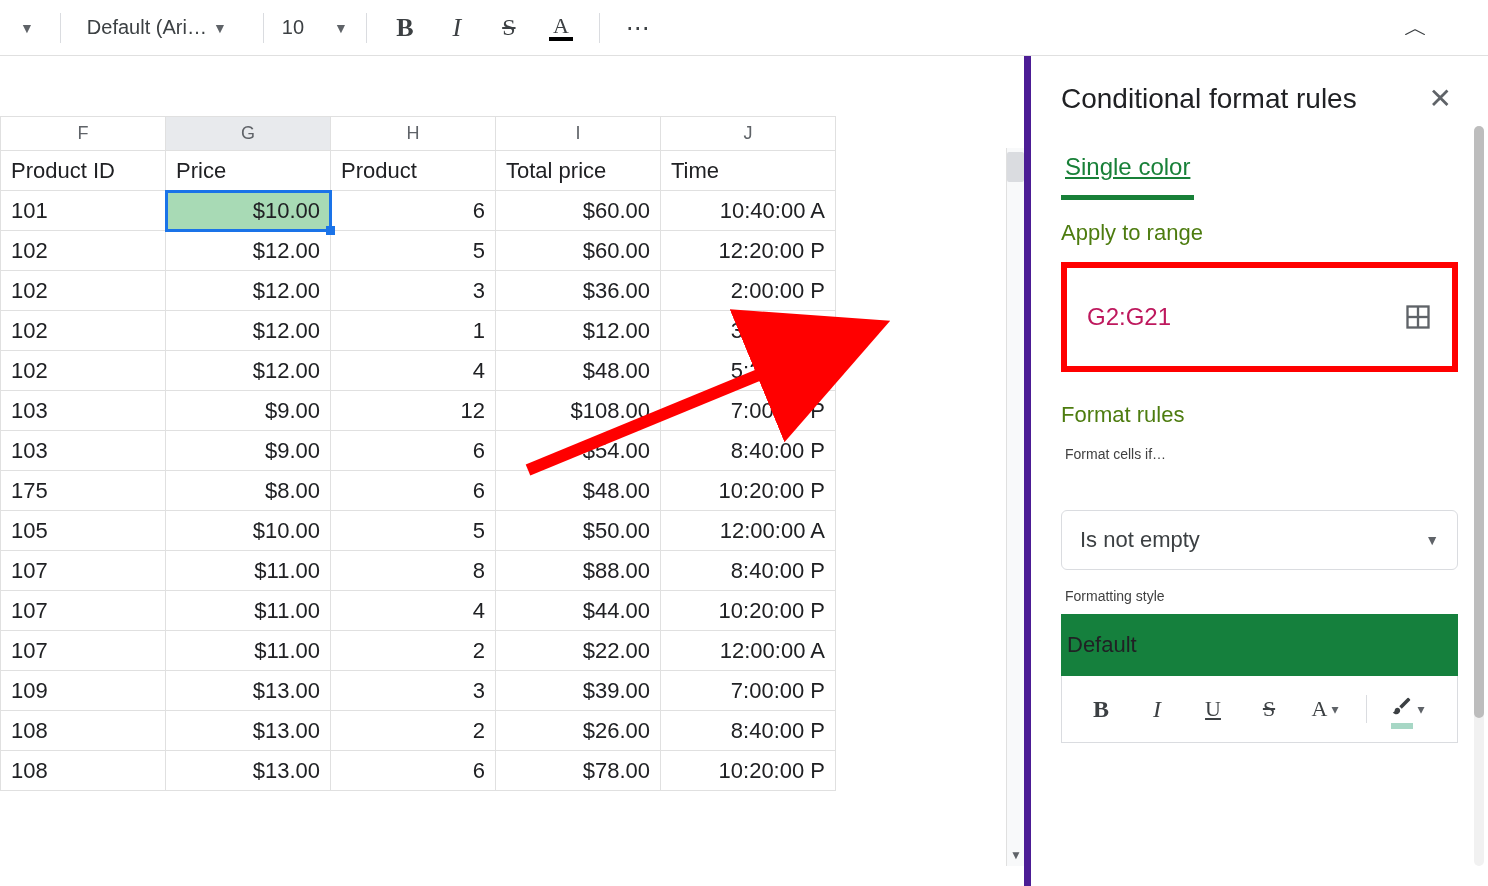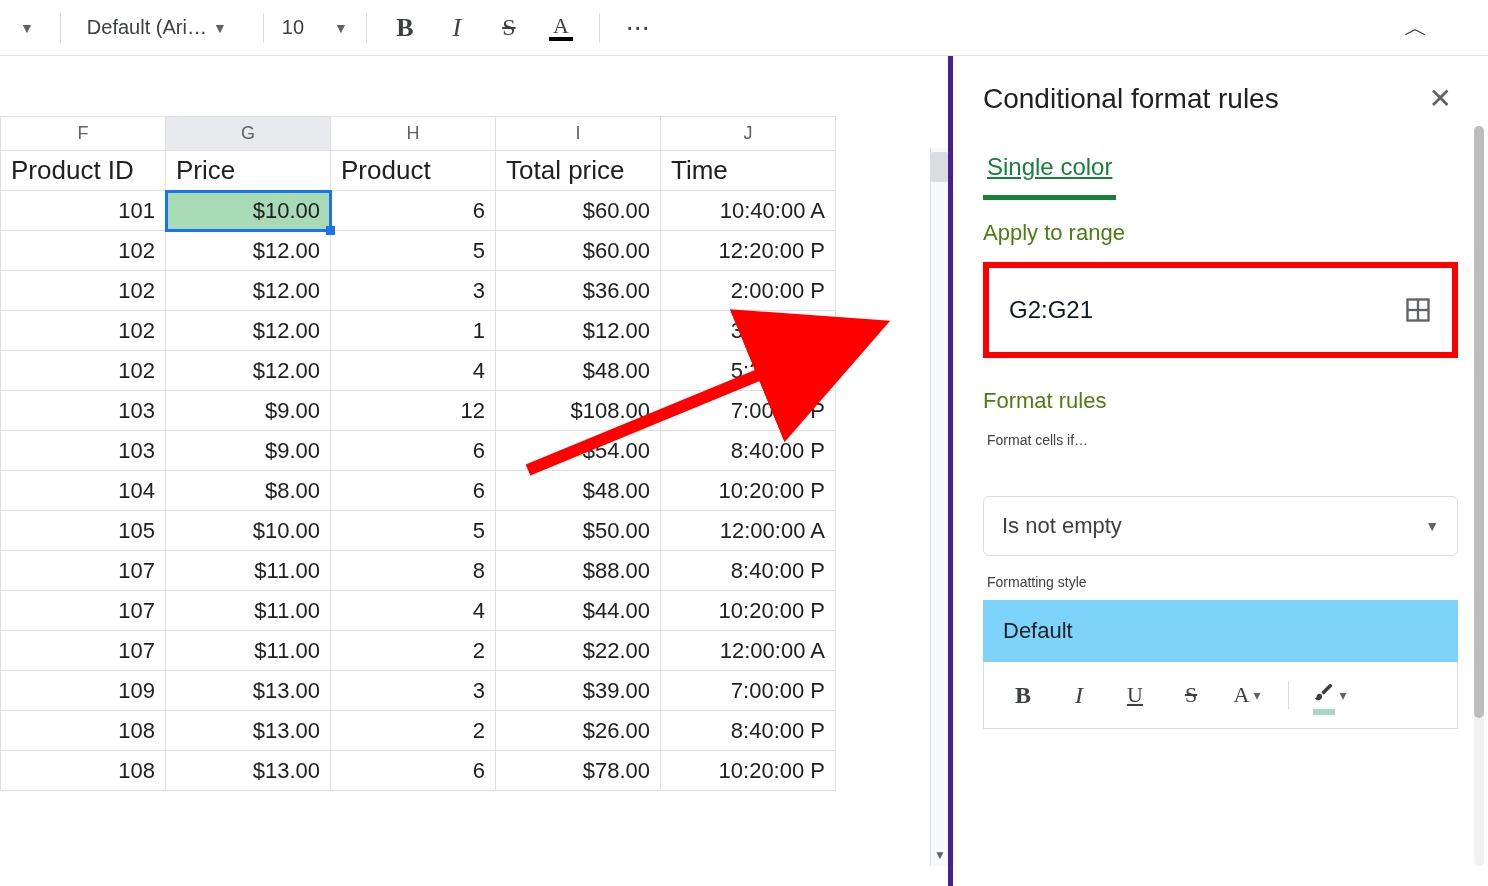--- a/index.html
+++ b/index.html
@@ -15,58 +15,58 @@
 .font-size { width: 70px; justify-content: center; }
 .bold { font-weight: bold; font-family: 'Times New Roman', serif; font-size: 26px; }
 .italic { font-style: italic; font-family: 'Times New Roman', serif; font-size: 26px; }
 .strike { text-decoration: line-through; font-family: 'Times New Roman', serif; font-size: 24px; }
 .textcolor { font-family: serif; font-size: 22px; border-bottom: 4px solid #000; padding: 0 4px; line-height: 1; }
 .collapse { margin-left: auto; margin-right: 40px; }
 
 
 .main { display: flex; height: calc(100% - 56px); }
 .sheet-area { flex: 1; position: relative; overflow: hidden; }
-.sidebar { width: 540px; border-left: 5px solid #4c1d95; padding: 0; position: relative; background: #fff; }
+.sidebar { width: 464px; border-left: 7px solid #4c1d95; padding: 0; position: relative; background: #fff; }
 .sidebar-scroll { position: absolute; right: 4px; top: 70px; bottom: 20px; width: 10px; background: #f1f1f1; border-radius: 5px; }
 .sidebar-thumb { width: 100%; height: 80%; background: #bdbdbd; border-radius: 5px; }
 
 
 .spacer-row { height: 60px; }
 .grid { border-collapse: collapse; table-layout: fixed; }
 .grid th { background: #fff; border: 1px solid #e0e0e0; font-weight: normal; color: #5f6368; font-size: 18px; height: 34px; text-align: center; }
 .grid td { border: 1px solid #e0e0e0; height: 40px; padding: 0 10px; font-size: 22px; }
-.col-f { width: 165px; text-align: right; }
+.col-f { width: 165px; text-align: left; }
 .col-g { width: 165px; text-align: right; }
 .col-h { width: 165px; text-align: right; }
 .col-i { width: 165px; text-align: right; }
 .col-j { width: 175px; text-align: right; }
-.hdr-row td { text-align: left; font-size: 26px; padding-left: 10px; }
+.hdr-row td { text-align: left; font-size: 22px; padding-left: 10px; }
 .col-header-g { background: #e8eaed !important; }
 .selected-cell { background: #a8dab5; outline: 3px solid #1a73e8; outline-offset: -2px; position: relative; }
 .selected-cell::after { content: ''; position: absolute; right: -5px; bottom: -5px; width: 9px; height: 9px; background: #1a73e8; }
 
 .vscroll { position: absolute; right: 0; top: 92px; bottom: 20px; width: 18px; background: #f8f9fa; border-left: 1px solid #e0e0e0; }
 .vthumb { width: 100%; height: 30px; background: #dadce0; border-radius: 2px; margin-top: 4px; }
 .varrow { position: absolute; bottom: 4px; left: 3px; color: #5f6368; font-size: 12px; }
 
 
 .sb-header { display: flex; align-items: center; justify-content: space-between; padding: 20px 30px 12px 30px; }
 .sb-title { font-size: 28px; color: #202124; }
 .sb-close { font-size: 28px; color: #5f6368; cursor: pointer; padding: 6px; }
 .sb-tabs { display: flex; padding: 10px 30px 0 30px; gap: 90px; font-size: 24px; }
 .sb-tab { padding: 10px 4px 14px 4px; cursor: pointer; color: #5f6368; text-decoration: underline; }
 .sb-tab.active { color: #188038; font-weight: 500; border-bottom: 5px solid #188038; }
 .sb-section { padding: 20px 30px; }
 .sb-label { font-size: 22px; color: #4d7c0f; margin-bottom: 16px; font-weight: 500; }
 .sb-sublabel { font-size: 14px; color: #404040; margin: 18px 0 10px 4px; }
-.range-box { border: 6px solid #ff0000; padding: 28px 20px; display: flex; align-items: center; justify-content: space-between; font-size: 24px; color: #0f172a; gap: 12px; }
+.range-box { border: 6px solid #ff0000; padding: 35px 20px; display: flex; align-items: center; justify-content: space-between; font-size: 24px; color: #be185d; gap: 12px; }
 .grid-icon { width: 28px; height: 28px; display: inline-block; }
 .grid-icon svg { width: 100%; height: 100%; }
 .select-box { border: 1px solid #dadce0; border-radius: 6px; padding: 16px 18px; display: flex; align-items: center; justify-content: space-between; font-size: 22px; color: #3c4043; cursor: pointer; margin-top: 48px; }
-.style-preview { background: #7dd3fc; padding: 18px 20px; font-size: 22px; color: #202124; }
+.style-preview { background: #15803d; padding: 18px 6px; font-size: 22px; color: #202124; }
 .style-toolbar { display: flex; align-items: center; gap: 18px; padding: 14px 20px; border: 1px solid #dadce0; border-top: none; }
 .st-btn { width: 38px; height: 38px; display: flex; align-items: center; justify-content: center; font-size: 22px; color: #3c4043; cursor: pointer; font-family: 'Times New Roman', serif; }
 .st-bold { font-weight: bold; font-size: 24px; }
 .st-italic { font-style: italic; font-size: 24px; }
 .st-under { text-decoration: underline; font-size: 22px; }
 .st-strike { text-decoration: line-through; font-size: 22px; }
 .st-color { display: flex; align-items: center; gap: 4px; }
 .st-color .A { font-family: serif; font-size: 22px; }
 .st-fill { display: flex; align-items: center; gap: 4px; }
 .fill-swatch { width: 22px; height: 6px; background: #a7d7c5; }
@@ -179,21 +179,21 @@
             <td class="col-j">7:00:00 P</td>
           </tr>
           <tr>
             <td class="col-f">103</td>
             <td class="col-g">$9.00</td>
             <td class="col-h">6</td>
             <td class="col-i">$54.00</td>
             <td class="col-j">8:40:00 P</td>
           </tr>
           <tr>
-            <td class="col-f">104</td>
+            <td class="col-f">175</td>
             <td class="col-g">$8.00</td>
             <td class="col-h">6</td>
             <td class="col-i">$48.00</td>
             <td class="col-j">10:20:00 P</td>
           </tr>
           <tr>
             <td class="col-f">105</td>
             <td class="col-g">$10.00</td>
             <td class="col-h">5</td>
             <td class="col-i">$50.00</td>

